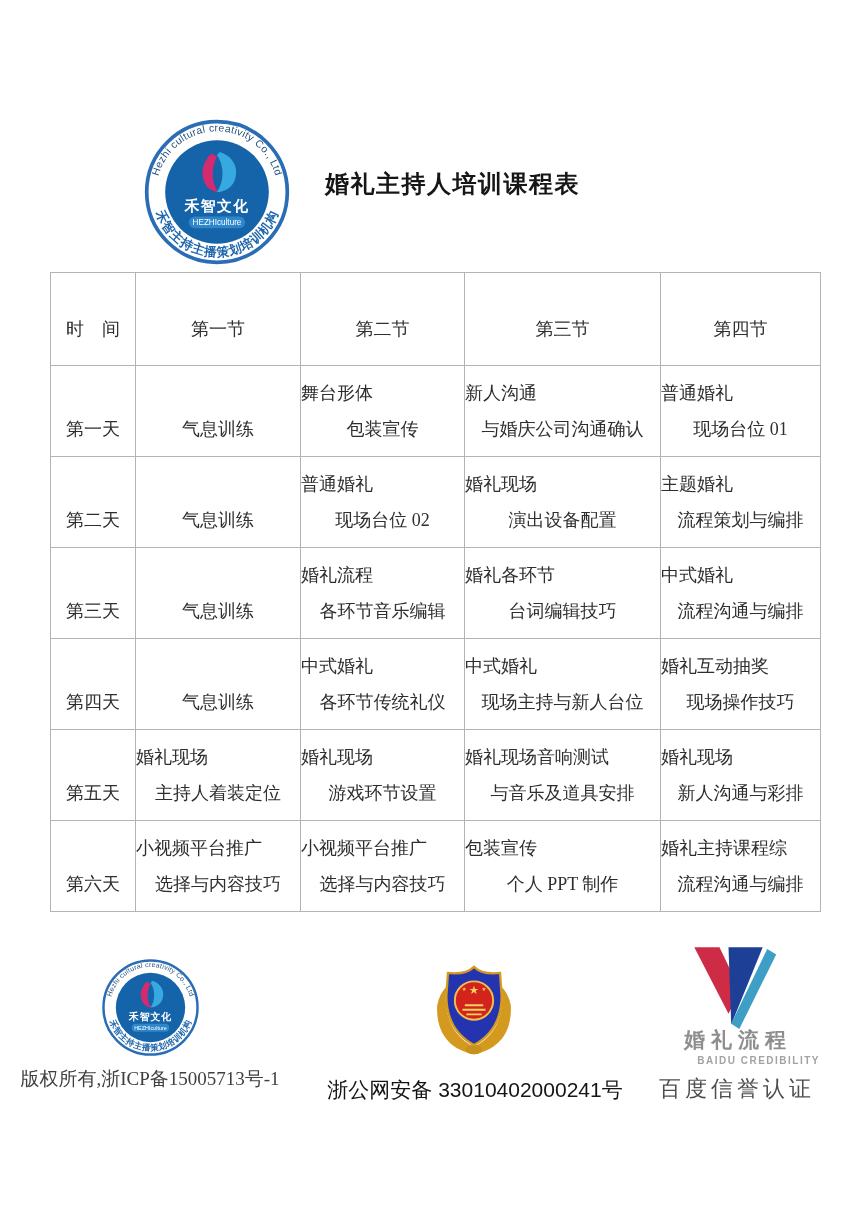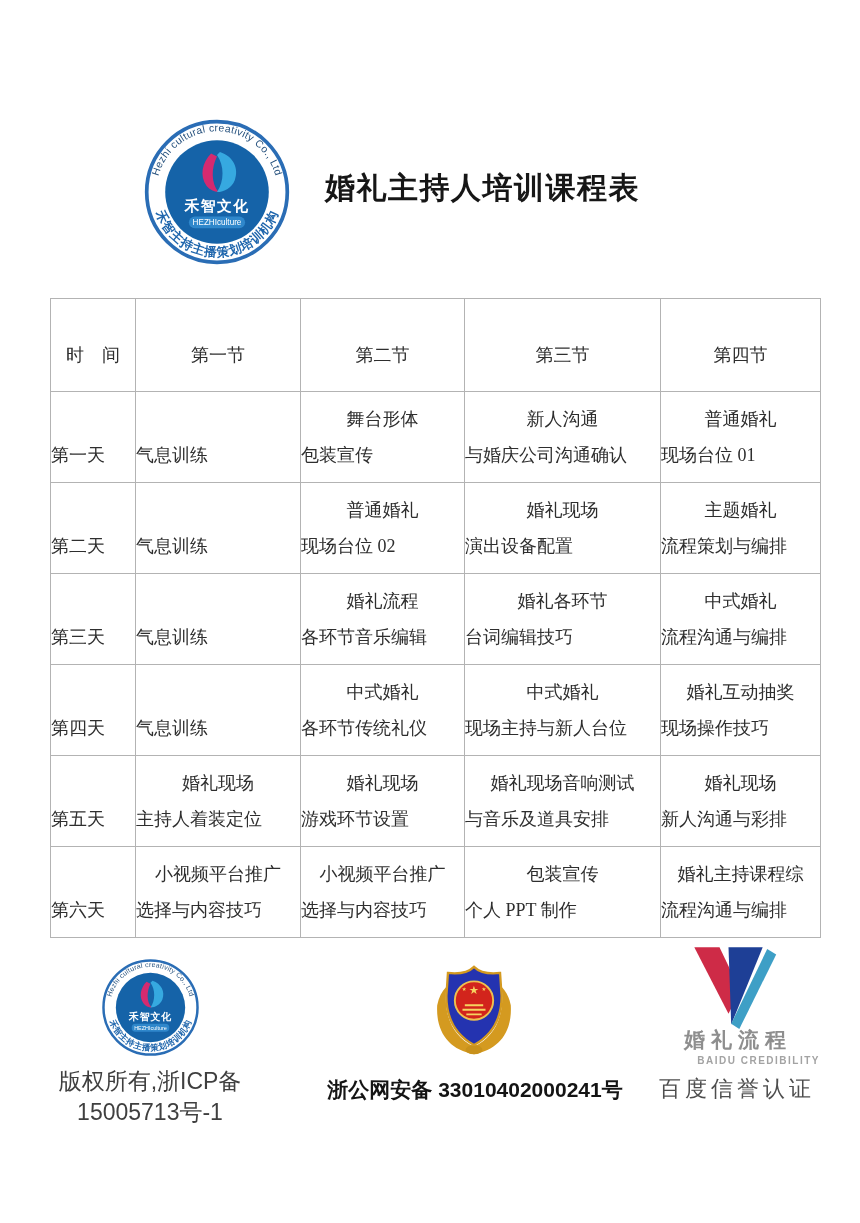--- a/index.html
+++ b/index.html
@@ -8,50 +8,50 @@
     width:860px; height:1223px; position:relative; overflow:hidden;
     font-family:"Liberation Serif","DejaVu Serif",serif;
     color:#2e2e2e;
   }
   .page { position:absolute; inset:0; background:#ffffff; }
 
   
   .header-logo { position:absolute; left:143px; top:118px; width:148px; height:148px; }
   .page-title {
     position:absolute; left:325px; top:168px; width:340px;
-    font-size:30px; font-weight:600; letter-spacing:1.5px; color:#161616;
+    font-size:24px; font-weight:600; letter-spacing:1.5px; color:#161616;
     white-space:nowrap;
   }
 
   
   table.course {
-    position:absolute; left:50px; top:298px; width:770px;
+    position:absolute; left:50px; top:272px; width:770px;
     border-collapse:collapse; table-layout:fixed;padding-left:37px;
   }
   table.course td, table.course th {
     border:1px solid #b3b3b3; padding:0; font-weight:400;
     font-size:18px; color:#2e2e2e; vertical-align:top;
   }
   .cell { position:relative; height:90px; }
   .cell-h { position:relative; height:92px; }
-  .l1 { position:absolute; top:15px; left:0; right:0; text-align:center; white-space:nowrap; }
-  .l2 { position:absolute; bottom:15px; left:0; right:0; text-align:left; white-space:nowrap;margin-top:35px; }
+  .l1 { position:absolute; top:15px; left:0; right:0; text-align:left; white-space:nowrap; }
+  .l2 { position:absolute; bottom:15px; left:0; right:0; text-align:center; white-space:nowrap;margin-top:35px; }
   .lh { position:absolute; bottom:24px; left:0; right:0; text-align:center; white-space:nowrap; }
 
   
   .footer-logo { position:absolute; left:101px; top:958px; width:99px; height:99px; }
   .copyright {
     position:absolute; left:20px; top:1066px; width:260px; text-align:center;
-    font-size:23px; color:#3f3f3f;
-    font-family:Liberation Sans, sans-serif;
+    font-size:19px; color:#3f3f3f;
+    font-family:Liberation Serif, serif;
   }
   .police-badge { position:absolute; left:428px; top:958px; width:92px; height:102px; }
   .police-text {
     position:absolute; left:318px; top:1076px; width:314px; text-align:center;
-    font-size:21px; font-weight:700; color:#141414; white-space:nowrap;
+    font-size:21px; font-weight:400; color:#141414; white-space:nowrap;
     font-family:"Liberation Sans","DejaVu Sans",sans-serif;
   }
   .baidu-logo { position:absolute; left:683px; top:940px; width:100px; height:90px; }
   .baidu-cn {
     position:absolute; left:650px; top:1026px; width:170px; text-align:center;
     font-size:21px; font-weight:700; letter-spacing:6px; color:#8e8e8e;
     font-family:"Liberation Sans","DejaVu Sans",sans-serif; text-indent:6px;
   }
   .baidu-en {
     position:absolute; left:650px; top:1055px; width:170px; text-align:right;

